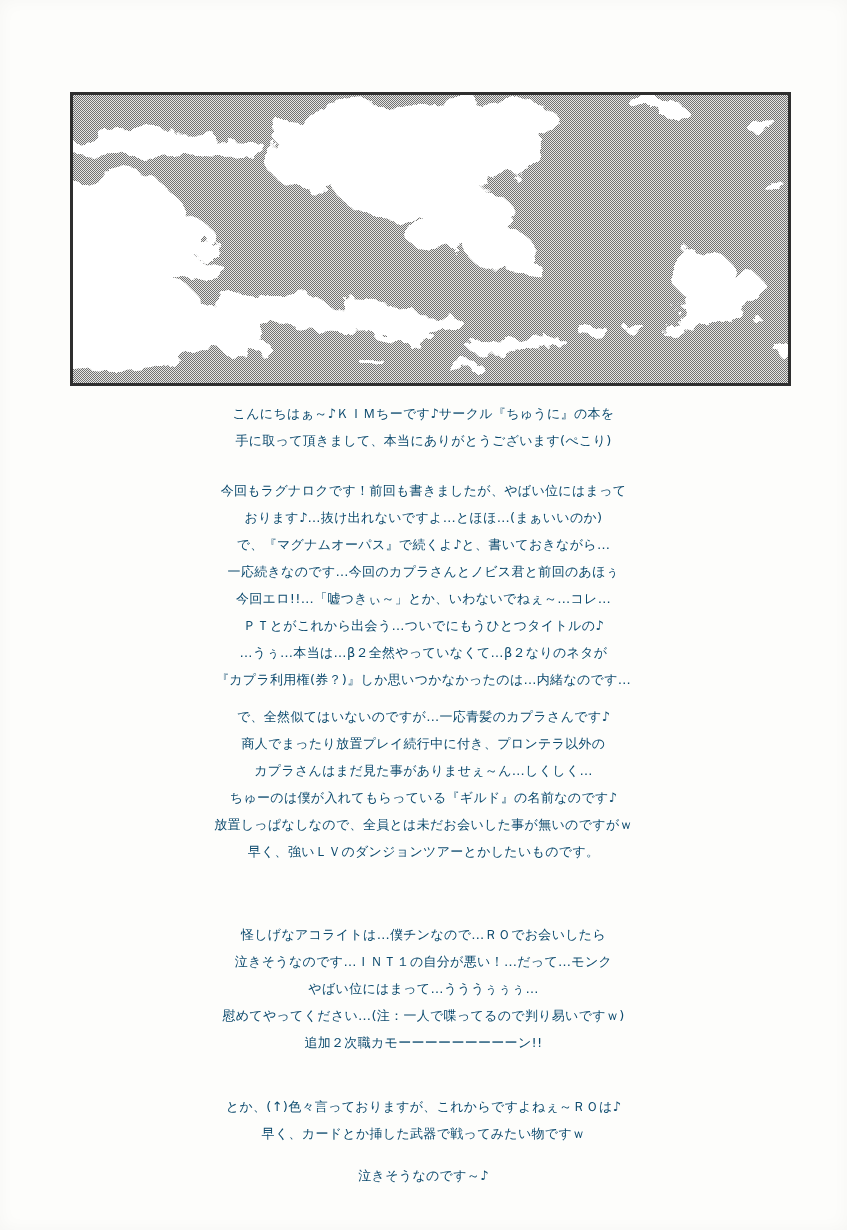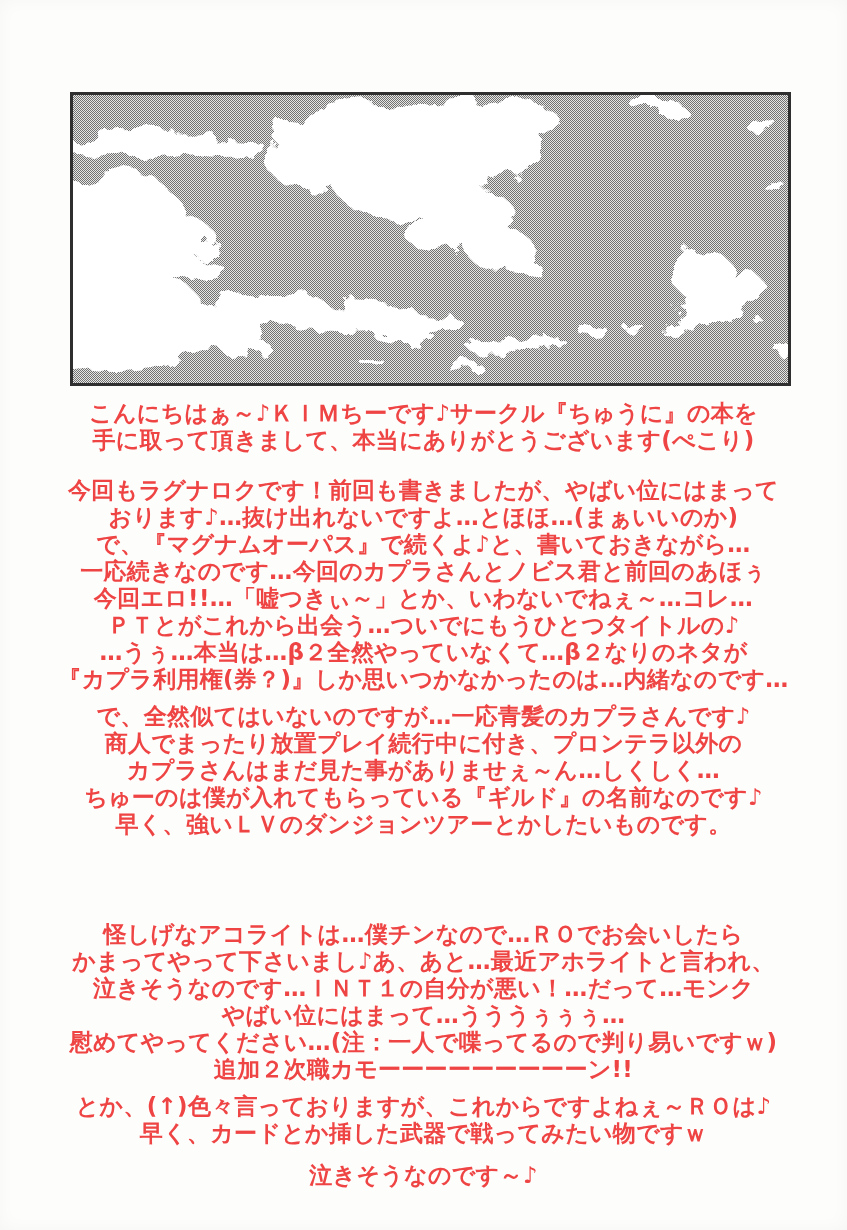--- a/index.html
+++ b/index.html
@@ -29,24 +29,24 @@
     position:absolute;
     left:40px;top:0;
     width:767px;height:1230px;
   }
   .para{
     position:absolute;
     left:0;right:0;
     text-align:center;
   }
   .line{
-    font-size:23px;
+    font-size:13px;
     line-height:27px;
-    font-weight:700;
-    color:#ef4444;
+    font-weight:400;
+    color:#0c4a6e;
     letter-spacing:0.3px;
     white-space:nowrap;
   }
   .p1{top:400px;}
   .p2{top:477px;}
   .p3{top:703px;}
   .p4{top:921px;}
   .p5{top:1093px;}
   .p6{top:1162px;}
 </style>
@@ -142,25 +142,25 @@
         <div class="line">今回エロ!!…「嘘つきぃ～」とか、いわないでねぇ～…コレ…</div>
         <div class="line">ＰＴとがこれから出会う…ついでにもうひとつタイトルの♪</div>
         <div class="line">…うぅ…本当は…β２全然やっていなくて…β２なりのネタが</div>
         <div class="line">『カプラ利用権(券？)』しか思いつかなかったのは…内緒なのです…</div>
       </div>
       <div class="para p3">
         <div class="line">で、全然似てはいないのですが…一応青髪のカプラさんです♪</div>
         <div class="line">商人でまったり放置プレイ続行中に付き、プロンテラ以外の</div>
         <div class="line">カプラさんはまだ見た事がありませぇ～ん…しくしく…</div>
         <div class="line">ちゅーのは僕が入れてもらっている『ギルド』の名前なのです♪</div>
+        <div class="line">放置しっぱなしなので、全員とは未だお会いした事が無いのですがｗ</div>
         <div class="line">早く、強いＬＶのダンジョンツアーとかしたいものです。</div>
       </div>
       <div class="para p4">
         <div class="line">怪しげなアコライトは…僕チンなので…ＲＯでお会いしたら</div>
-        <div class="line">かまってやって下さいまし♪あ、あと…最近アホライトと言われ、</div>
         <div class="line">泣きそうなのです…ＩＮＴ１の自分が悪い！…だって…モンク</div>
         <div class="line">やばい位にはまって…うううぅぅぅ…</div>
         <div class="line">慰めてやってください…(注：一人で喋ってるので判り易いですｗ)</div>
         <div class="line">追加２次職カモーーーーーーーーーン!!</div>
       </div>
       <div class="para p5">
         <div class="line">とか、(↑)色々言っておりますが、これからですよねぇ～ＲＯは♪</div>
         <div class="line">早く、カードとか挿した武器で戦ってみたい物ですｗ</div>
       </div>
       <div class="para p6">

